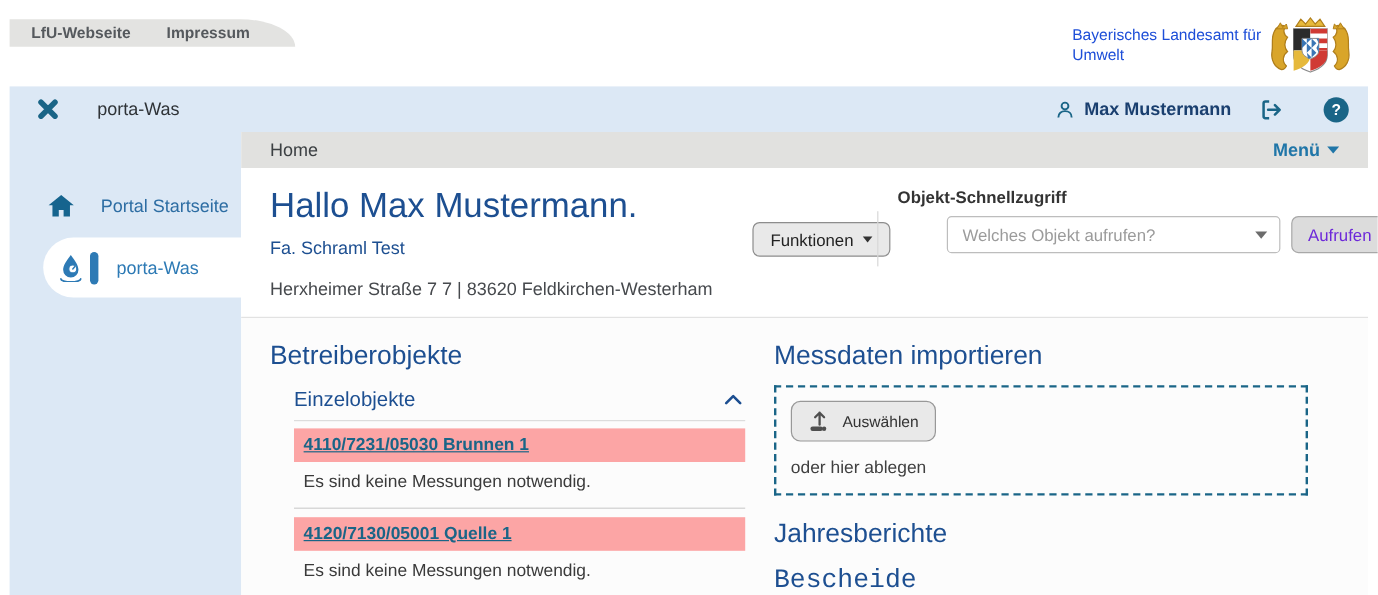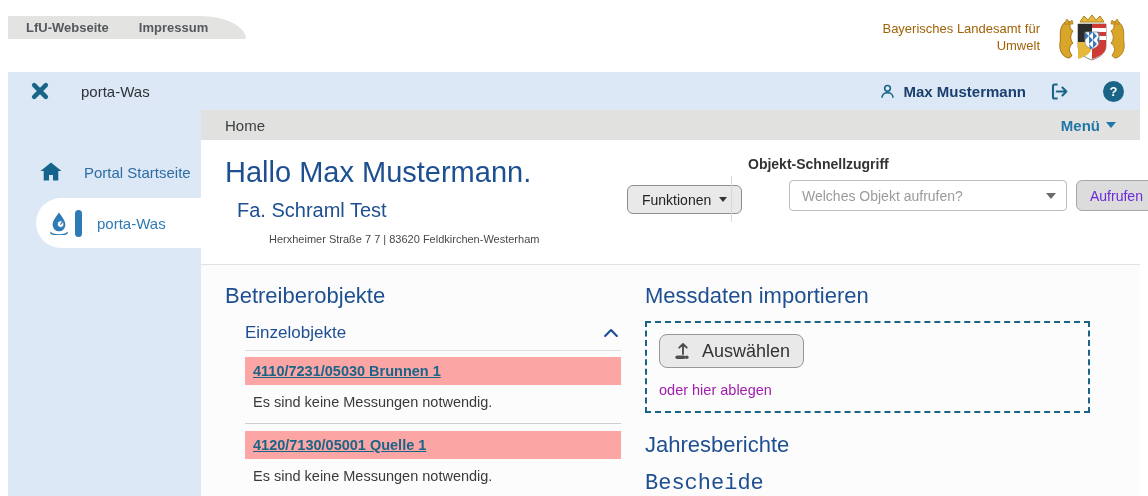--- a/index.html
+++ b/index.html
@@ -13,22 +13,22 @@
 
   
   .top-strip{position:absolute;left:0;top:0;width:1132px;height:72px;background:#fff;}
   .lfu-tabs{
     position:absolute;left:0;top:16px;height:23px;width:238px;
     background:#e3e3e1;border-top-right-radius:46px 23px;
     display:flex;align-items:center;gap:30px;padding-left:18px;box-sizing:border-box;
   }
   .lfu-tab{font-size:13px;font-weight:bold;color:#55595d;cursor:pointer;white-space:nowrap;}
   .agency{
-    position:absolute;right:100px;top:21px;text-align:right;
-    color:#a16207;font-size:13px;line-height:1.3;white-space:pre-line;
+    position:absolute;right:89px;top:21px;
+    color:#1d4ed8;font-size:13px;line-height:1.3;white-space:pre-line;
   }
   .coat{position:absolute;right:10px;top:10px;width:76px;height:52px;}
 
   
   .app-bar{
     position:absolute;left:0;top:72px;width:1132px;height:38px;background:#dce8f5;
     display:flex;align-items:center;
   }
   .close-x{width:20px;height:20px;margin-left:22px;cursor:pointer;flex:0 0 auto;}
   .app-title{margin-left:31px;font-size:15px;color:#2f3337;}
@@ -65,22 +65,22 @@
     padding:0 24px;flex:0 0 auto;
   }
   .crumb{font-size:15px;color:#3c4043;cursor:pointer;}
   .breadcrumb-bar .spacer{flex:1;}
   .menu-link{font-size:15px;color:#2076a8;display:flex;align-items:center;gap:6px;cursor:pointer;font-weight:bold;}
   .caret{width:0;height:0;border-left:5px solid transparent;border-right:5px solid transparent;border-top:6px solid #2076a8;}
 
   
   .welcome{background:#ffffff;border-bottom:1px solid #e2e2e2;height:124px;position:relative;flex:0 0 auto;}
   .greeting{position:absolute;left:24px;top:16px;font-size:29px;color:#1d4f91;}
-  .company{position:absolute;left:24px;top:59px;font-size:20px;color:#1d4f91;margin-left:12px;}
-  .address{position:absolute;left:24px;top:93px;font-size:11px;color:#46494d;margin-left:44px;}
+  .company{position:absolute;left:24px;top:59px;font-size:15px;color:#1d4f91;}
+  .address{position:absolute;left:24px;top:93px;font-size:15px;color:#46494d;}
 
   .fn-button{
     position:absolute;left:426px;top:45px;height:29px;
     background:#e9e9e9;border:1px solid #8d8d8d;border-radius:6px;
     font-size:14px;color:#222;display:flex;align-items:center;gap:8px;
     padding:0 14px;cursor:pointer;font-family:inherit;
   }
   .fn-button .caret{border-top-color:#333;border-left-width:4px;border-right-width:4px;border-top-width:5px;}
   .v-divider{position:absolute;left:530px;top:36px;height:46px;width:1px;background:#d8d8d8;}
   .qa-group{position:absolute;left:547px;top:16px;}
@@ -118,24 +118,24 @@
   .obj-divider{border:none;border-top:1px solid #cfcfcf;margin:0 0 7px 0;}
 
   .col-right{margin-left:22px;width:445px;flex:0 0 auto;}
   .dropzone{
     margin-top:12px;border:2px dashed #1a6587;box-sizing:border-box;width:445px;
     padding:11px 12px 13px 12px;
   }
   .select-file-btn{
     display:inline-flex;align-items:center;gap:9px;height:34px;
     background:#e9e9e9;border:1px solid #989898;border-radius:8px;
-    font-size:18px;color:#333;padding:0 13px;cursor:pointer;font-family:inherit;
+    font-size:13px;color:#333;padding:0 13px;cursor:pointer;font-family:inherit;
   }
   .upload-icon{width:20px;height:20px;}
-  .drop-hint{font-size:14.5px;color:#a21caf;margin-top:14px;}
+  .drop-hint{font-size:14.5px;color:#404040;margin-top:14px;}
   .col-right .section-h.mt{margin-top:19px;}
   .col-right .section-h.mt2{margin-top:13px;font-family:Liberation Mono, monospace;}
 </style>
 </head>
 <body>
 
 <div class="frame">
 
   <div class="top-strip">
     <div class="lfu-tabs">

